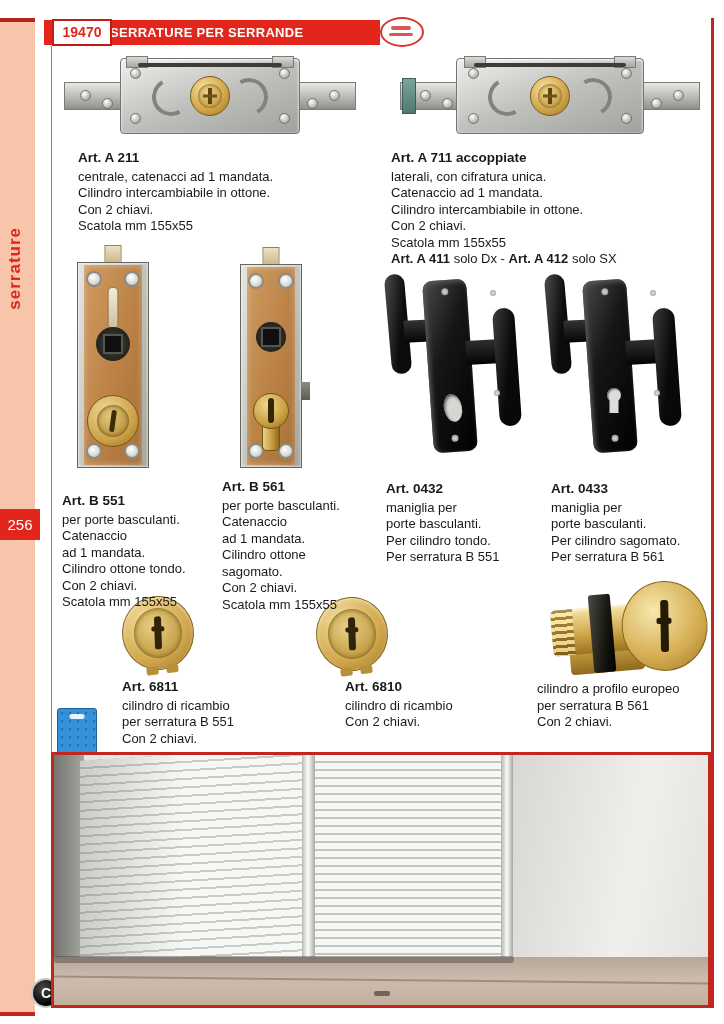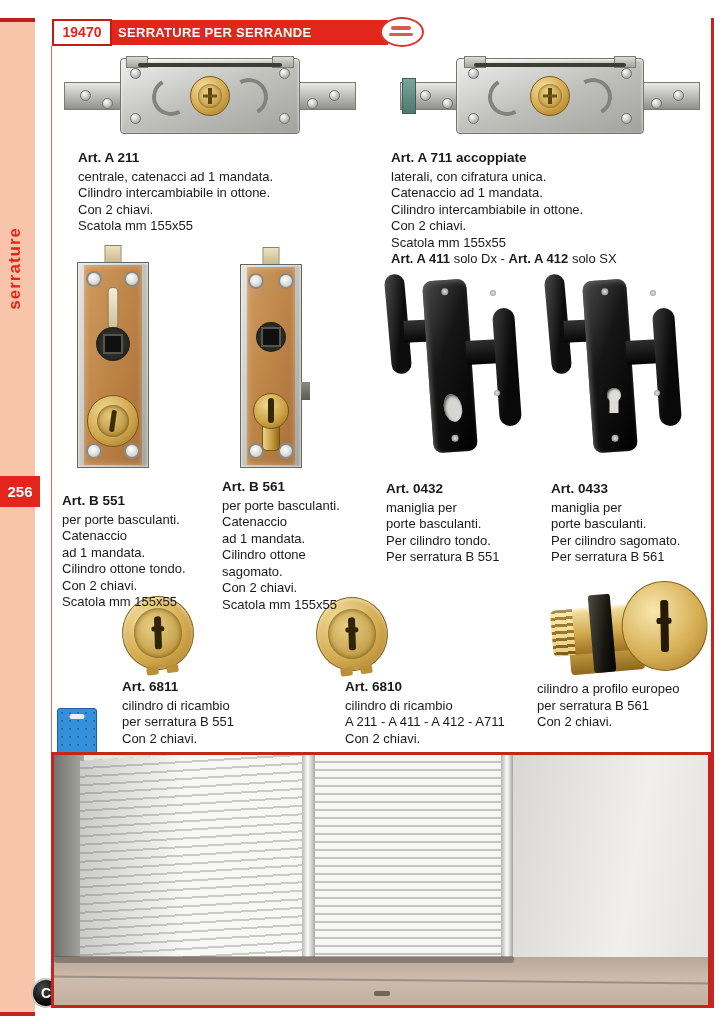--- a/index.html
+++ b/index.html
@@ -4,28 +4,28 @@
 <style>
   html,body{margin:0;padding:0;background:#fff}
   .page{position:relative;width:724px;height:1024px;background:#fff;
         font-family:"Liberation Sans",sans-serif;color:#1a1a1a;overflow:hidden}
 
   
   .sidebar{position:absolute;left:0;top:18px;width:35px;height:990px;background:#f8c5aa;
            border-top:4px solid #b5231c;border-bottom:4px solid #c2261e}
   .side-label{position:absolute;left:5px;top:205px;writing-mode:vertical-rl;transform:rotate(180deg);
               font-size:17px;font-weight:bold;color:#e2261c;letter-spacing:1px}
-  .page-badge{position:absolute;left:0;top:476px;width:40px;height:31px;background:#e2261c;color:#fff;
-              font-size:15px;font-weight:bold;text-align:center;line-height:31px}
+  .page-badge{position:absolute;left:0;top:509px;width:40px;height:31px;background:#e2261c;color:#fff;
+              font-size:15px;font-weight:normal;text-align:center;line-height:31px}
   .c-logo{position:absolute;left:33px;top:980px;width:26px;height:26px;border-radius:50%;
           background:radial-gradient(circle at 38% 32%,#4a4a48,#000 70%);box-shadow:0 0 0 2px #c6c6c2;
           color:#fff;font-weight:bold;font-size:14px;text-align:center;line-height:26px}
 
   
-  .header-bar{position:absolute;left:52px;top:20px;width:336px;height:25px;background:#e2261c}
+  .header-bar{position:absolute;left:44px;top:20px;width:336px;height:25px;background:#e2261c}
   .header-title{position:absolute;left:66px;top:0;height:25px;line-height:25px;color:#fff;
                 font-size:13px;font-weight:bold;letter-spacing:.3px;white-space:nowrap}
   .code-box{position:absolute;left:52px;top:19px;width:56px;height:23px;background:#fff;
             border:2px solid #c41a12;color:#e2261c;font-size:14px;font-weight:bold;
             text-align:center;line-height:23px;z-index:2}
   .brand-logo{position:absolute;left:380px;top:17px;width:40px;height:26px;border:2px solid #d8372e;
               border-radius:50%;background:#fff}
   .brand-logo:before{content:"";position:absolute;left:9px;top:7px;width:20px;height:4px;background:#d8594f;border-radius:2px}
   .brand-logo:after{content:"";position:absolute;left:7px;top:14px;width:24px;height:3px;background:#d8594f;border-radius:2px}
 
@@ -380,21 +380,20 @@
     <div>
         <div class="pline">cilindro di ricambio</div>
         <div class="pline">per serratura B 551</div>
         <div class="pline">Con 2 chiavi.</div>
       </div>
   </div>
   <div class="prod-text" style="left:345px;top:679px;width:190px">
     <div class="prod-title">Art. 6810</div>
     <div>
         <div class="pline">cilindro di ricambio</div>
-        <div class="pline">A 211 - A 411 - A 412 - A711</div>
         <div class="pline">Con 2 chiavi.</div>
       </div>
   </div>
   <div class="prod-text" style="left:537px;top:681px;width:180px">
     <div>
         <div class="pline">cilindro a profilo europeo</div>
         <div class="pline">per serratura B 561</div>
         <div class="pline">Con 2 chiavi.</div>
       </div>
   </div>

